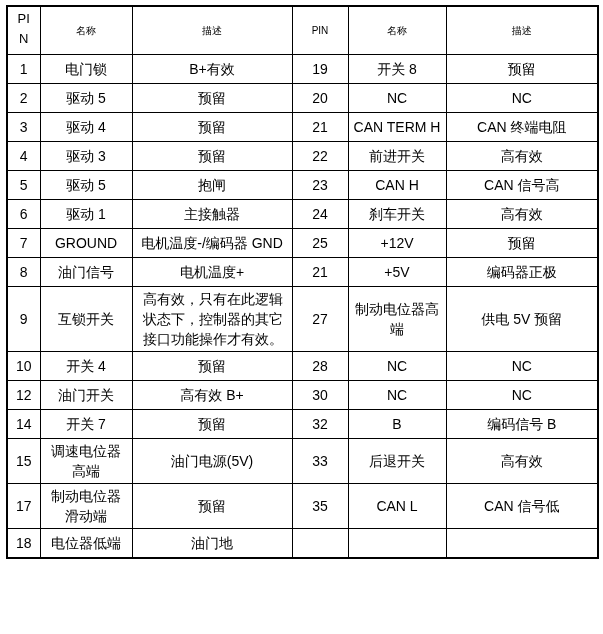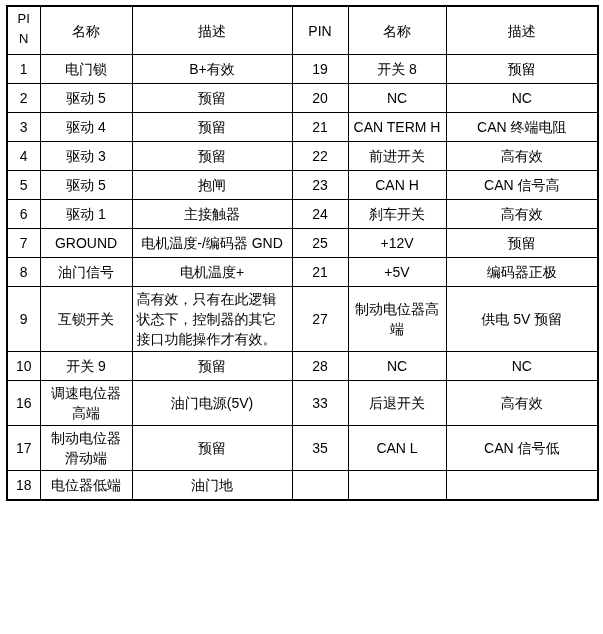--- a/index.html
+++ b/index.html
@@ -25,32 +25,32 @@
     vertical-align: middle;
     font-size: 14px;
     line-height: 20px;
     padding: 2px 5px;
     font-weight: normal;
     word-break: break-all;
     overflow: hidden;
   }
   .pin-table th {
     height: 38px;
-    font-size: 14px;
+    font-size: 10px;
   }
   .pin-table th.pin-header-left {
     vertical-align: bottom;
     font-size: 13px;
     padding-bottom: 5px;
   }
   .pin-table td {
     height: 24px;
   }
   .pin-table td.desc-left {
-    text-align: left;
+    text-align: center;
     padding-left: 4px;
     padding-right: 2px;
   }
 </style>
 </head>
 <body>
 
 <table class="pin-table">
   <colgroup>
     <col style="width:33px">
@@ -138,28 +138,44 @@
       <tr>
         <td>9</td>
         <td>互锁开关</td>
         <td class="desc-left">高有效，只有在此逻辑状态下，控制器的其它接口功能操作才有效。</td>
         <td>27</td>
         <td>制动电位器高端</td>
         <td>供电 5V 预留</td>
       </tr>
       <tr>
         <td>10</td>
-        <td>开关 9</td>
+        <td>开关 4</td>
         <td>预留</td>
         <td>28</td>
         <td>NC</td>
         <td>NC</td>
       </tr>
       <tr>
-        <td>16</td>
+        <td>12</td>
+        <td>油门开关</td>
+        <td>高有效 B+</td>
+        <td>30</td>
+        <td>NC</td>
+        <td>NC</td>
+      </tr>
+      <tr>
+        <td>14</td>
+        <td>开关 7</td>
+        <td>预留</td>
+        <td>32</td>
+        <td>B</td>
+        <td>编码信号 B</td>
+      </tr>
+      <tr>
+        <td>15</td>
         <td>调速电位器高端</td>
         <td>油门电源(5V)</td>
         <td>33</td>
         <td>后退开关</td>
         <td>高有效</td>
       </tr>
       <tr>
         <td>17</td>
         <td>制动电位器滑动端</td>
         <td>预留</td>

